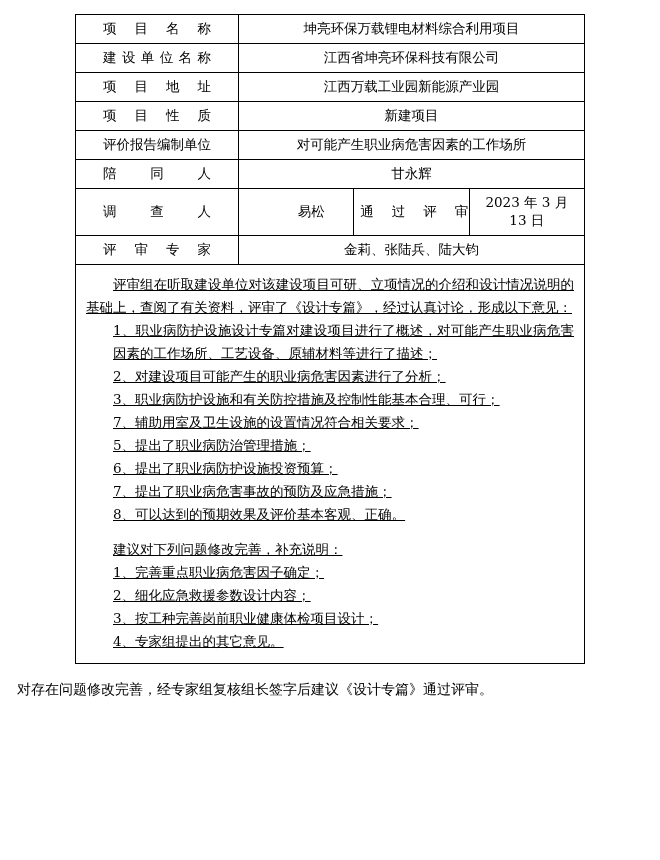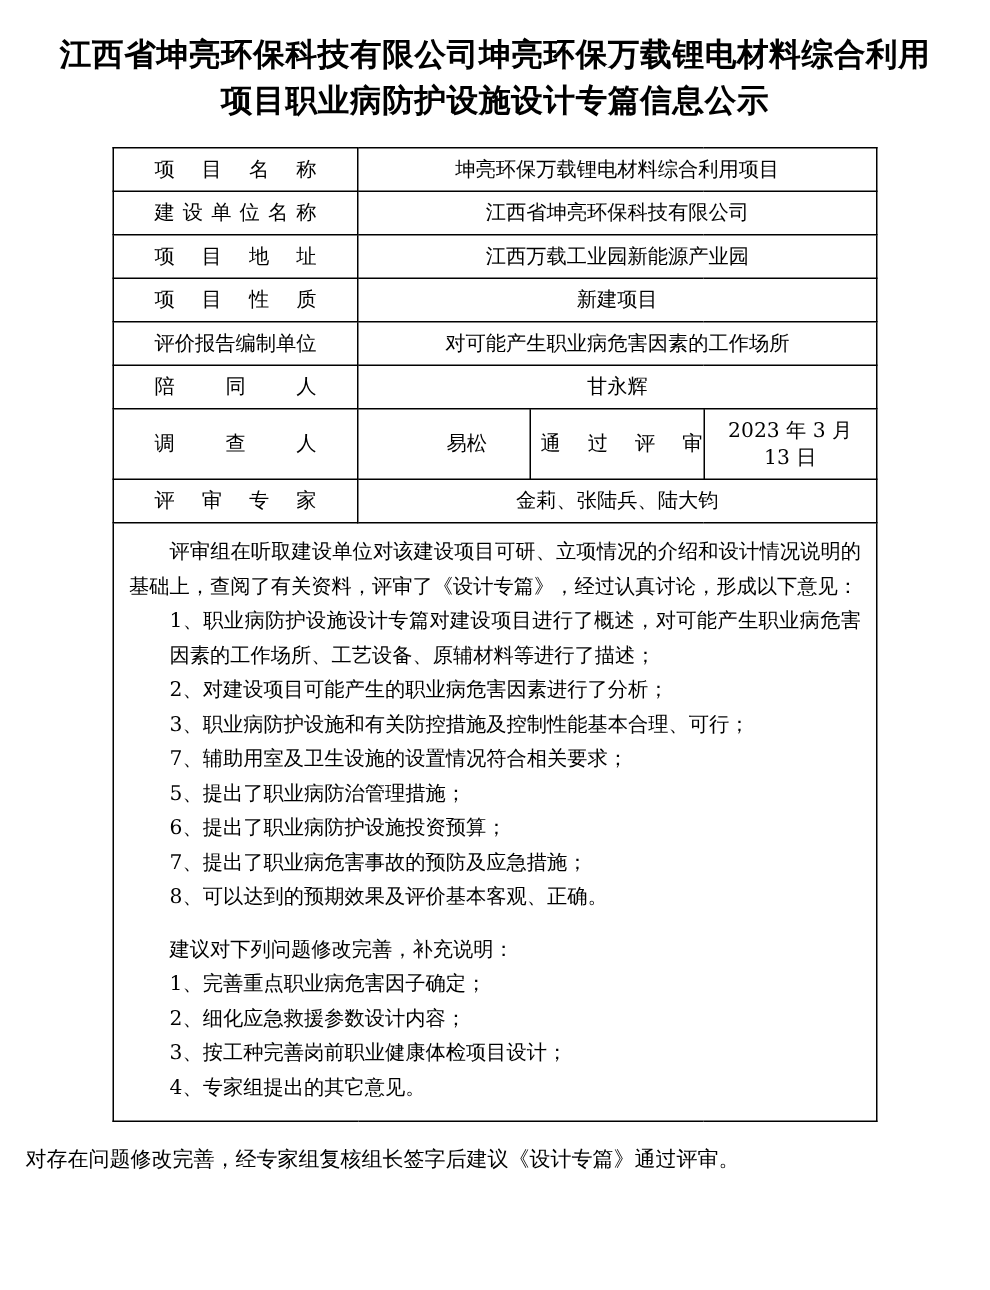--- a/index.html
+++ b/index.html
@@ -54,20 +54,21 @@
     display: inline-block;
     text-align: justify;
     text-align-last: justify;
     min-width: 108px;
   }
   .body-cell {
     padding: 8px 10px 10px 10px !important;
     line-height: 23px;
     font-size: 14px;
     text-align: justify;
+    text-decoration: underline;
   }
   .para-indent {
     text-indent: 2em;
     margin: 0;
   }
   .list-line {
     margin: 0;
     padding-left: 2em;
   }
   .blank-line {
@@ -79,21 +80,20 @@
     font-family: "DejaVu Serif", "Liberation Serif", serif;
     font-size: 14px;
     line-height: 22px;
   }
 </style>
 </head>
 <body>
 
 <div class="page">
 
-  <div class="doc-title">江西省坤亮环保科技有限公司坤亮环保万载锂电材料综合利用项目职业病防护设施设计专篇信息公示</div>
 
   <table class="main">
     <tbody>
       <tr>
         <td class="label"><span class="label-spread">项目名称</span></td>
         <td class="value" colspan="3">坤亮环保万载锂电材料综合利用项目</td>
       </tr>
       <tr>
         <td class="label"><span class="label-spread">建设单位名称</span></td>
         <td class="value" colspan="3">江西省坤亮环保科技有限公司</td>

